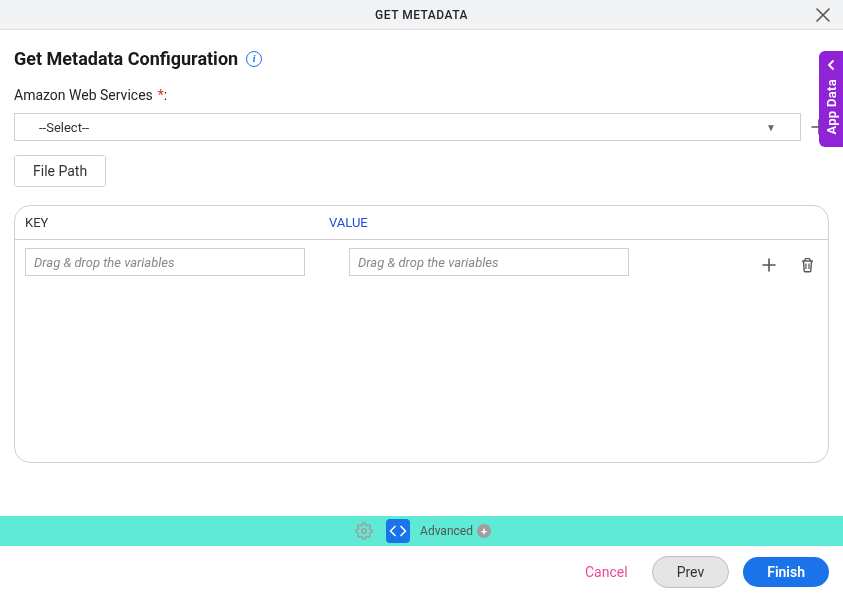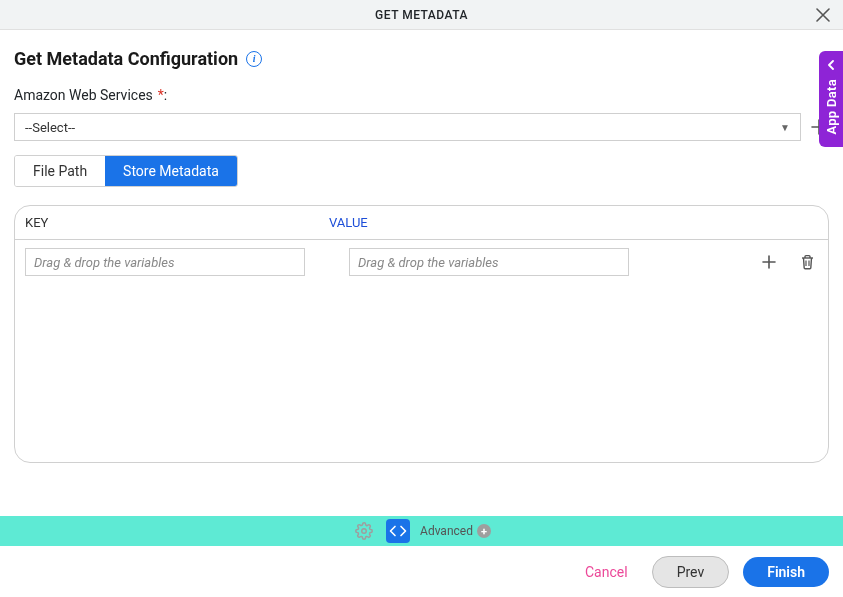--- a/index.html
+++ b/index.html
@@ -81,21 +81,21 @@
     gap: 8px;
     margin-bottom: 14px;
   }
   .select-box {
     flex: 1;
     height: 28px;
     border: 1px solid #cfcfcf;
     background: #fff;
     display: flex;
     align-items: center;
-    padding: 0 10px;
+    padding: 0 24px;
     cursor: pointer;
     position: relative;
   }
   .select-value {
     font-size: 13px;
     color: #333;
     flex: 1;
   }
   .select-caret {
     color: #666;
@@ -140,21 +140,21 @@
   }
   .kv-header {
     display: flex;
     border-bottom: 1px solid #d0d0d0;
     padding: 9px 10px;
   }
   .kv-col-key { width: 304px; font-size: 13px; color: #333; }
   .kv-col-value { flex: 1; font-size: 13px; color: #1d4ed8; }
   .kv-row {
     display: flex;
-    align-items: center;
+    align-items: flex-end;
     padding: 8px 10px;
     gap: 16px;
   }
   .kv-input {
     height: 28px;
     border: 1px solid #cfcfcf;
     font-size: 13px;
     font-style: italic;
     color: #888;
     padding: 0 8px;
@@ -322,21 +322,20 @@
     </div>
     <span class="plus-connection">
       <svg width="16" height="16" viewBox="0 0 16 16">
           <path d="M8 1 V15 M1 8 H15" stroke="#555" stroke-width="1.6" stroke-linecap="round"></path>
         </svg>
     </span>
   </div>
 
   <div class="tabs">
     <div class="tab">File Path</div>
-    <div class="tab active">Store Metadata</div>
   </div>
 
   <div class="kv-panel">
     <div class="kv-header">
       <div class="kv-col-key">KEY</div>
       <div class="kv-col-value">VALUE</div>
     </div>
     <div class="kv-row">
       <input class="kv-input kv-input-key" placeholder="Drag &amp; drop the variables" style="">
       <div style="width:12px"></div>

